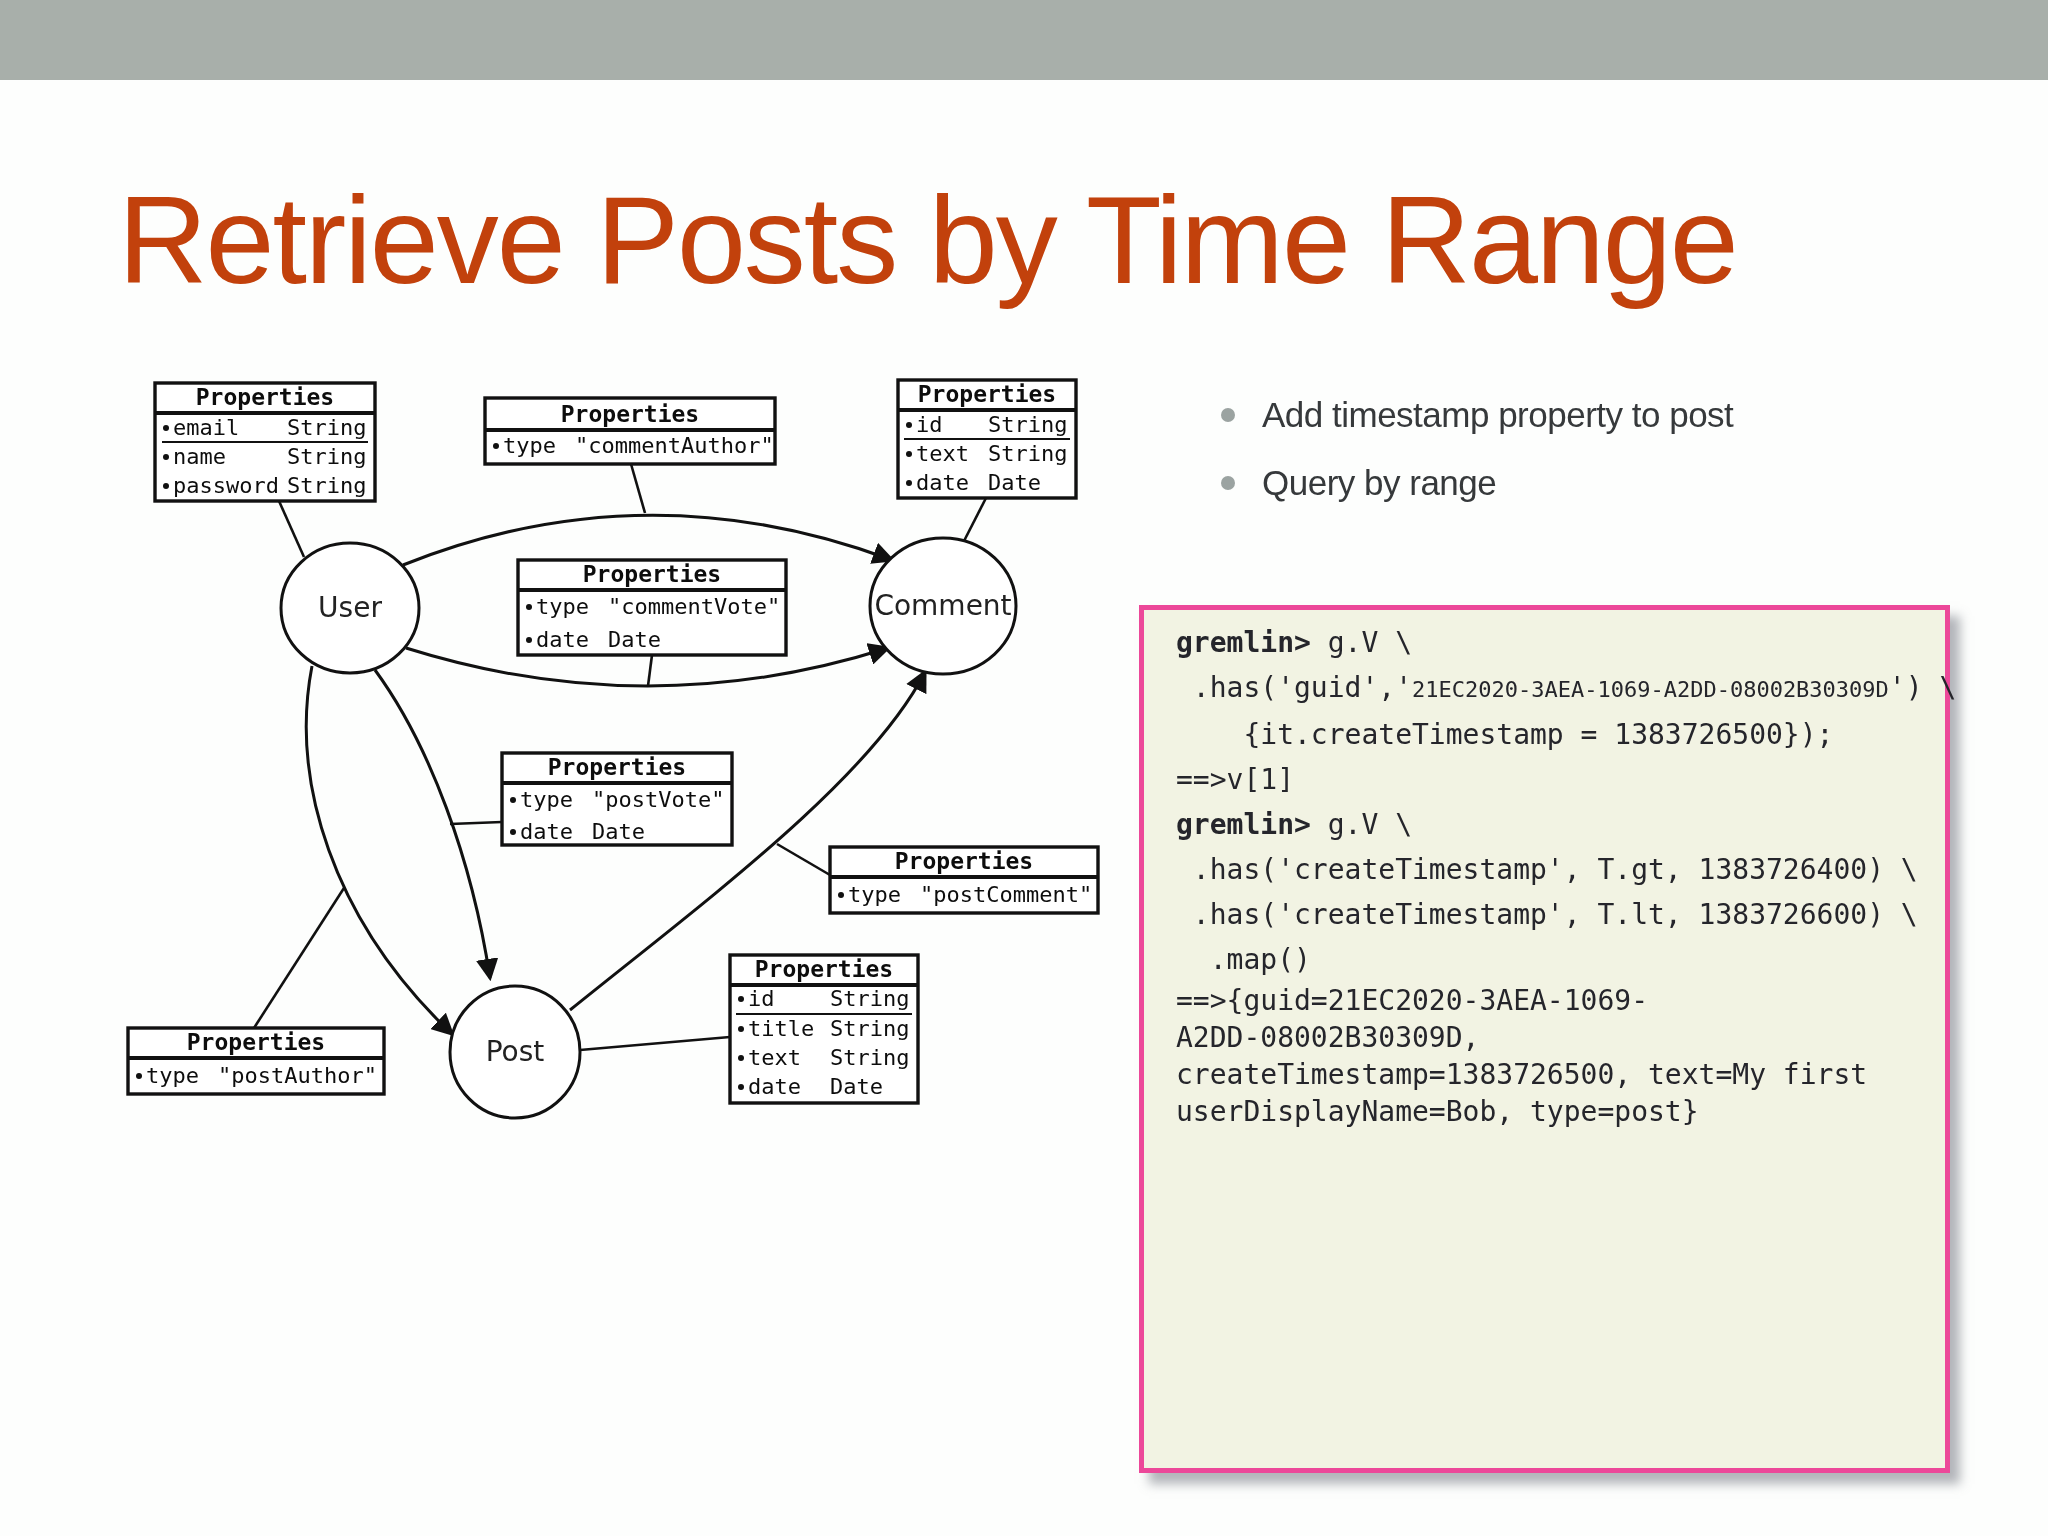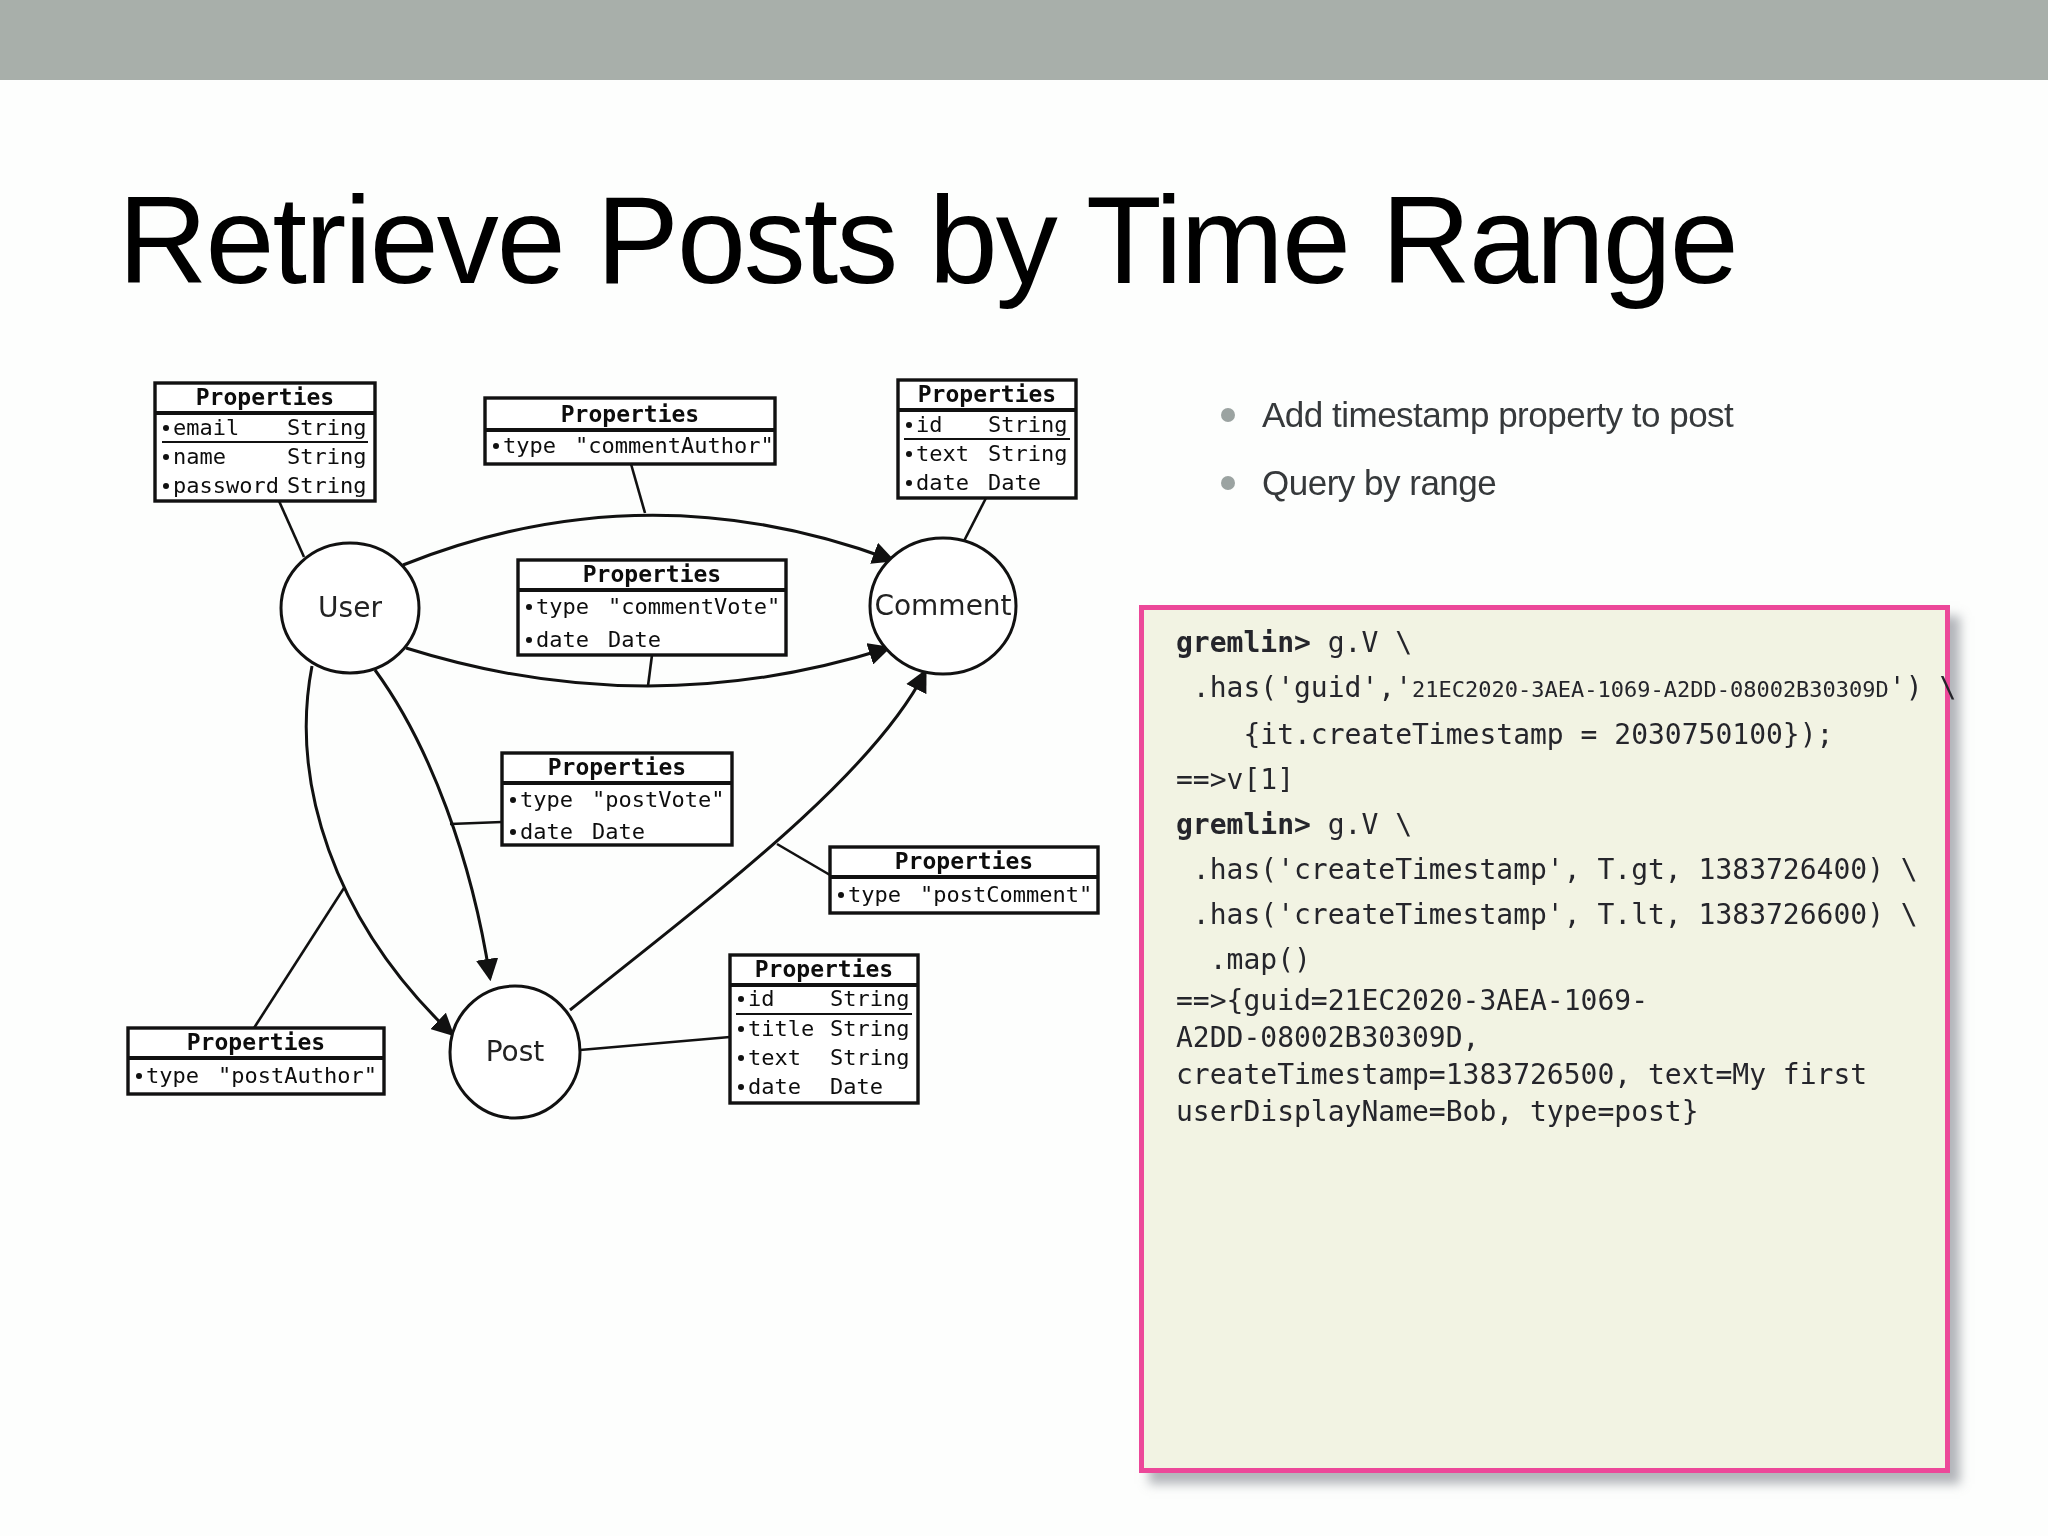--- a/index.html
+++ b/index.html
@@ -7,21 +7,21 @@
     width:2048px;height:1536px;position:relative;overflow:hidden;
     background:#fdfefd;font-family:"Liberation Sans",sans-serif;
   }
   .top-bar{
     position:absolute;left:0;top:0;width:2048px;height:80px;
     background:#a8afaa;
   }
   .slide-title{
     position:absolute;left:118px;top:178px;
     font-size:124px;line-height:1;letter-spacing:-2px;
-    color:#000000;white-space:nowrap;font-weight:400;
+    color:#c2410c;white-space:nowrap;font-weight:400;
   }
   .bullet-list{
     position:absolute;left:1221px;top:381px;width:760px;
     display:flex;flex-direction:column;
   }
   .bullet-row{display:flex;align-items:center;height:68px;}
   .bullet-dot{
     width:14px;height:14px;border-radius:50%;
     background:#9ba3a1;margin-right:27px;flex:0 0 auto;
   }
@@ -217,21 +217,21 @@
     <text class="hdr" x="156" y="690">Properties</text>
     <circle class="blt" cx="39" cy="716" r="3"></circle>
     <text class="cell" x="46" y="723">type</text>
     <text class="cell" x="118" y="723">"postAuthor"</text>
   </g>
 </svg>
 
 <div class="code-panel">
   <div class="code-line cmd"><span class="b">gremlin&gt;</span><span> g.V \</span></div>
   <div class="code-line cmd"><span> .has('guid','</span><span class="sm">21EC2020-3AEA-1069-A2DD-08002B30309D</span><span>') \</span></div>
-  <div class="code-line cmd"><span>    {it.createTimestamp = 2030750100});</span></div>
+  <div class="code-line cmd"><span>    {it.createTimestamp = 1383726500});</span></div>
   <div class="code-line cmd"><span>==&gt;v[1]</span></div>
   <div class="code-line cmd"><span class="b">gremlin&gt;</span><span> g.V \</span></div>
   <div class="code-line cmd"><span> .has('createTimestamp', T.gt, 1383726400) \</span></div>
   <div class="code-line cmd"><span> .has('createTimestamp', T.lt, 1383726600) \</span></div>
   <div class="code-line cmd"><span>  .map()</span></div>
   <div class="code-line out"><span>==&gt;{guid=21EC2020-3AEA-1069-</span></div>
   <div class="code-line out"><span>A2DD-08002B30309D,</span></div>
   <div class="code-line out"><span>createTimestamp=1383726500, text=My first</span></div>
   <div class="code-line out"><span>userDisplayName=Bob, type=post}</span></div>
 </div>

